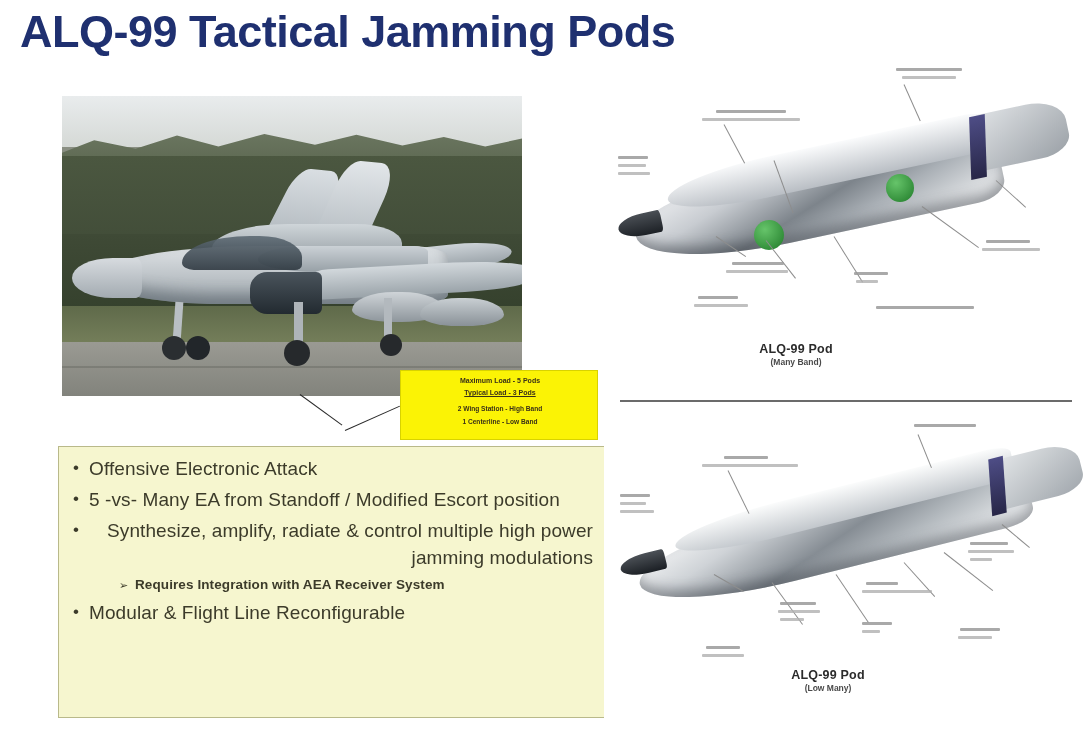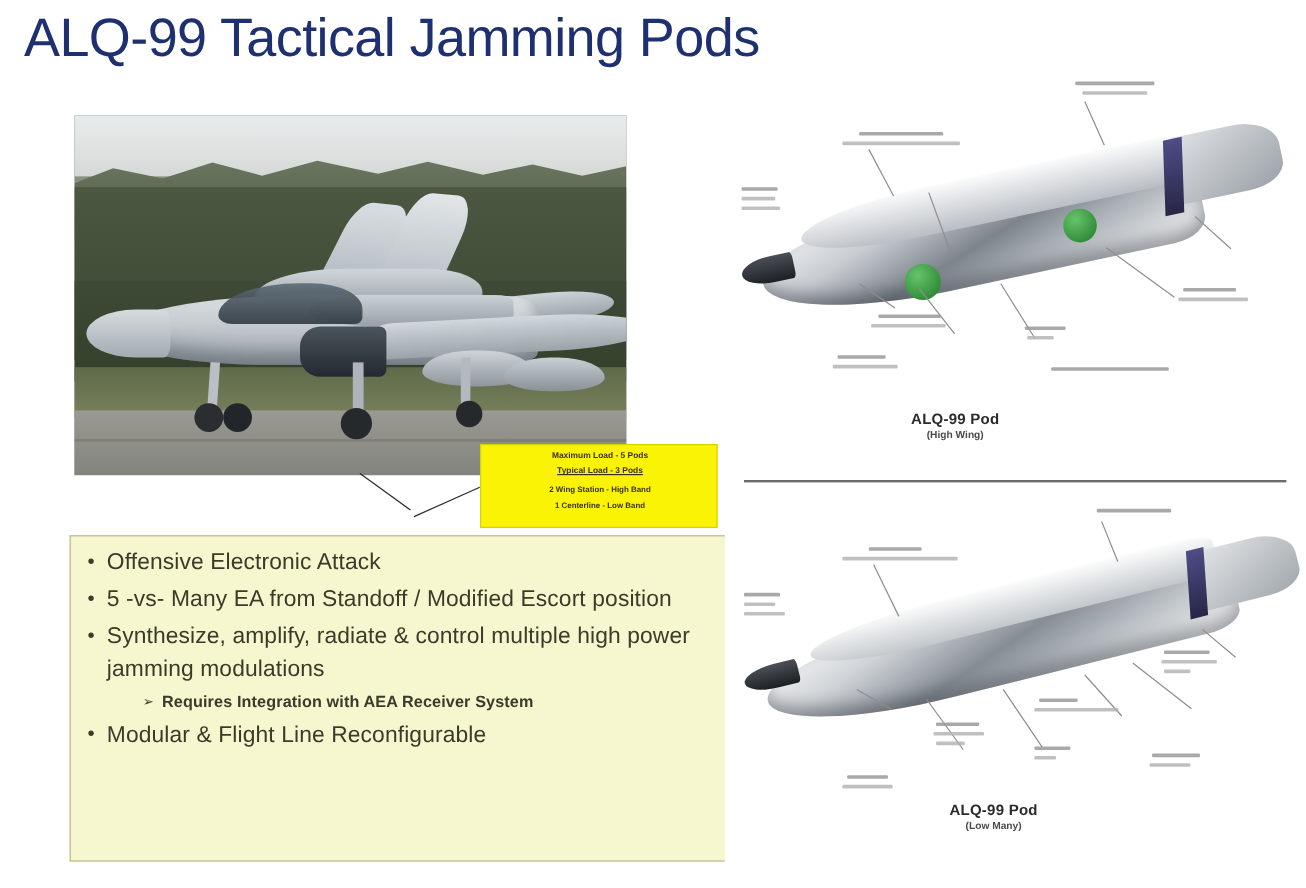--- a/index.html
+++ b/index.html
@@ -2,21 +2,21 @@
 <html><head>
 <meta charset="utf-8">
 <style>
   html,body{margin:0;padding:0;background:#ffffff;}
   body{width:1088px;height:740px;position:relative;overflow:hidden;
        font-family:"Liberation Sans",sans-serif;}
 
   
   #slide-title{
     position:absolute;left:20px;top:4px;width:900px;height:58px;
-    font-size:45px;font-weight:normal;color:#1f3070;
+    font-size:45px;font-weight:bold;color:#1f3070;
     letter-spacing:-0.5px;line-height:56px;white-space:nowrap;
   }
 
   
   #photo{
     position:absolute;left:62px;top:96px;width:460px;height:300px;
     overflow:hidden;background:#8a8f83;
   }
   .sky{position:absolute;left:0;top:0;width:100%;height:17%;
        background:linear-gradient(#e9eced,#d5d9d6);}
@@ -116,20 +116,21 @@
   }
   #tb-head{
     font-size:19px;font-style:italic;font-weight:bold;color:#4b4a34;
     text-decoration:underline;letter-spacing:.3px;margin:2px 0 6px 2px;
   }
   .bullet{display:flex;align-items:flex-start;margin:0 0 4px 0;}
   .bullet .dot{flex:0 0 16px;font-size:17px;line-height:26px;color:#3c3b2a;}
   .bullet .btxt{
     font-size:19px;line-height:27px;color:#3c3b2a;font-weight:500;
     letter-spacing:.1px;
+    text-align:right;
   }
   .subbullet{display:flex;align-items:flex-start;margin:2px 0 4px 46px;}
   .subbullet .arrow{flex:0 0 16px;font-size:11px;line-height:20px;color:#3c3b2a;}
   .subbullet .stxt{font-size:13.5px;line-height:20px;color:#3c3b2a;
        font-weight:600;letter-spacing:.1px;}
 
   
   .diagram{position:absolute;background:#ffffff;}
   #diagram-high{left:604px;top:64px;width:482px;height:326px;}
   #diagram-low{left:604px;top:424px;width:482px;height:306px;}
@@ -321,21 +322,21 @@
   <div class="ann" style="left:94px;top:232px;width:40px;"></div>
   <div class="ann2" style="left:90px;top:240px;width:54px;"></div>
   <div class="ann" style="left:250px;top:208px;width:34px;"></div>
   <div class="ann2" style="left:252px;top:216px;width:22px;"></div>
   <div class="ann" style="left:272px;top:242px;width:98px;"></div>
   <div class="ann" style="left:382px;top:176px;width:44px;"></div>
   <div class="ann2" style="left:378px;top:184px;width:58px;"></div>
 
   <div class="dcap" style="left:92px;top:278px;">
     <div class="n">ALQ-99 Pod</div>
-    <div class="s">(High Wing)</div>
+    <div class="s">(Many Band)</div>
   </div>
 </div>
 
 <div id="panel-divider"></div>
 
 <div id="diagram-low" class="diagram">
   <div class="podbody pod-lb"></div>
   <div class="podbody pod-lb-top"></div>
   <div class="podbody pod-nose-lb"></div>
   <div class="podbody pod-tail-lb"></div>

